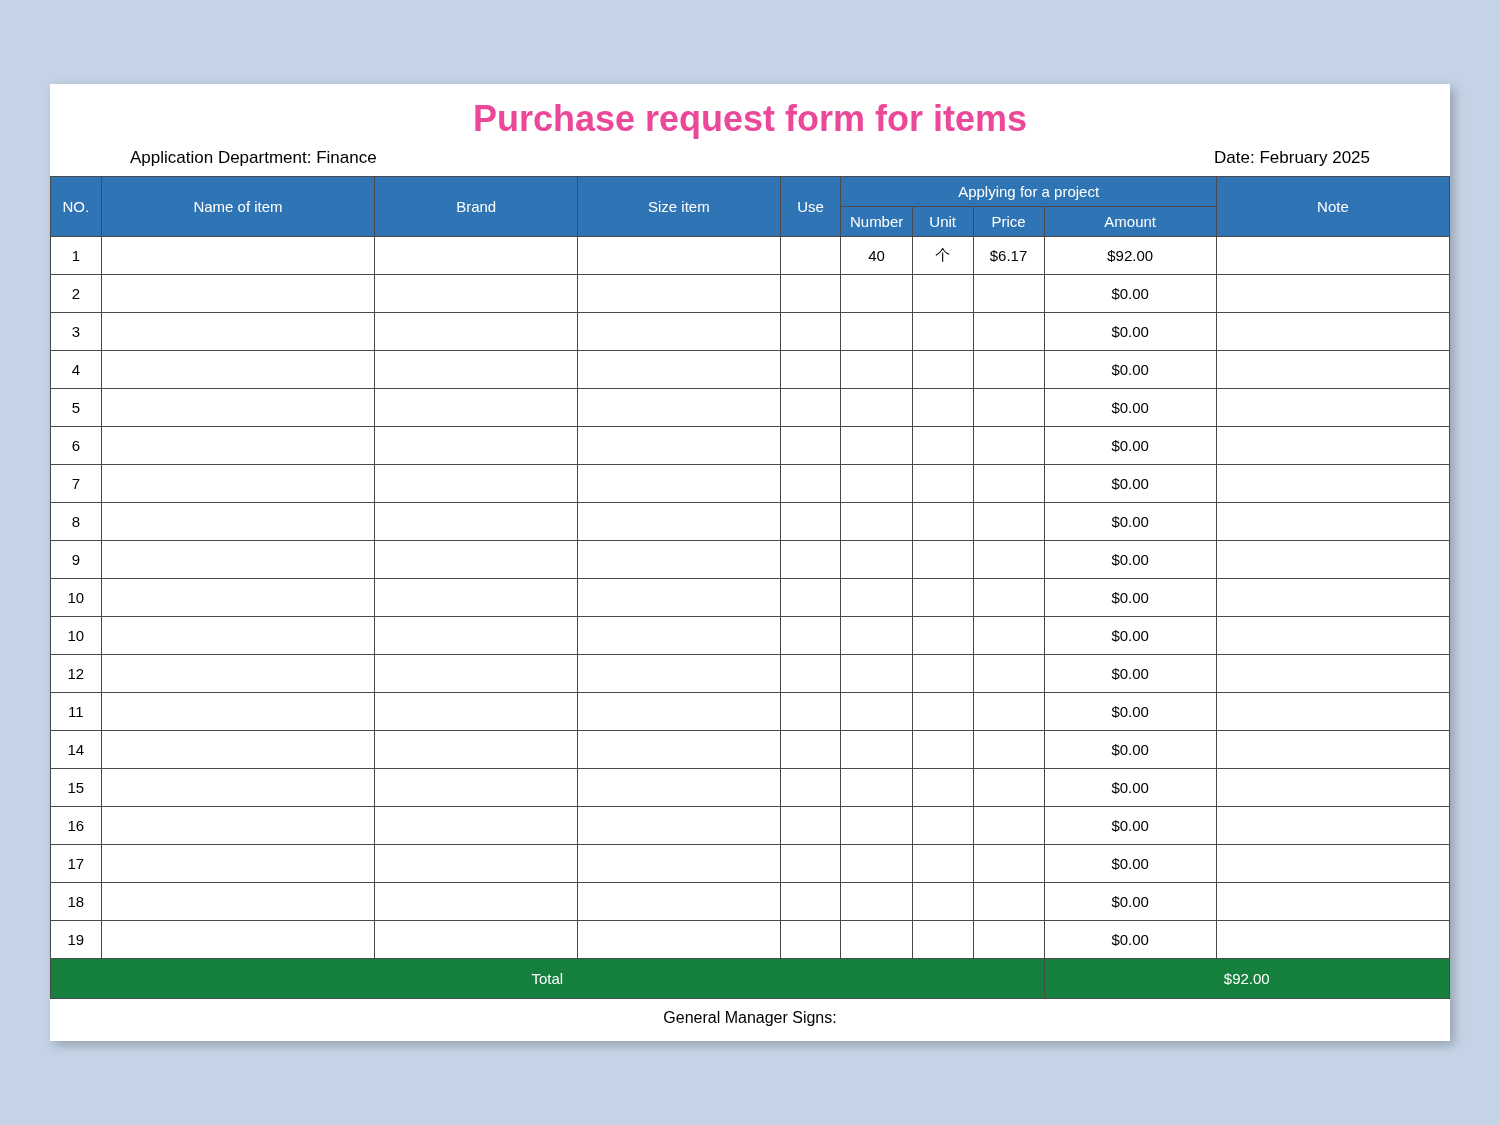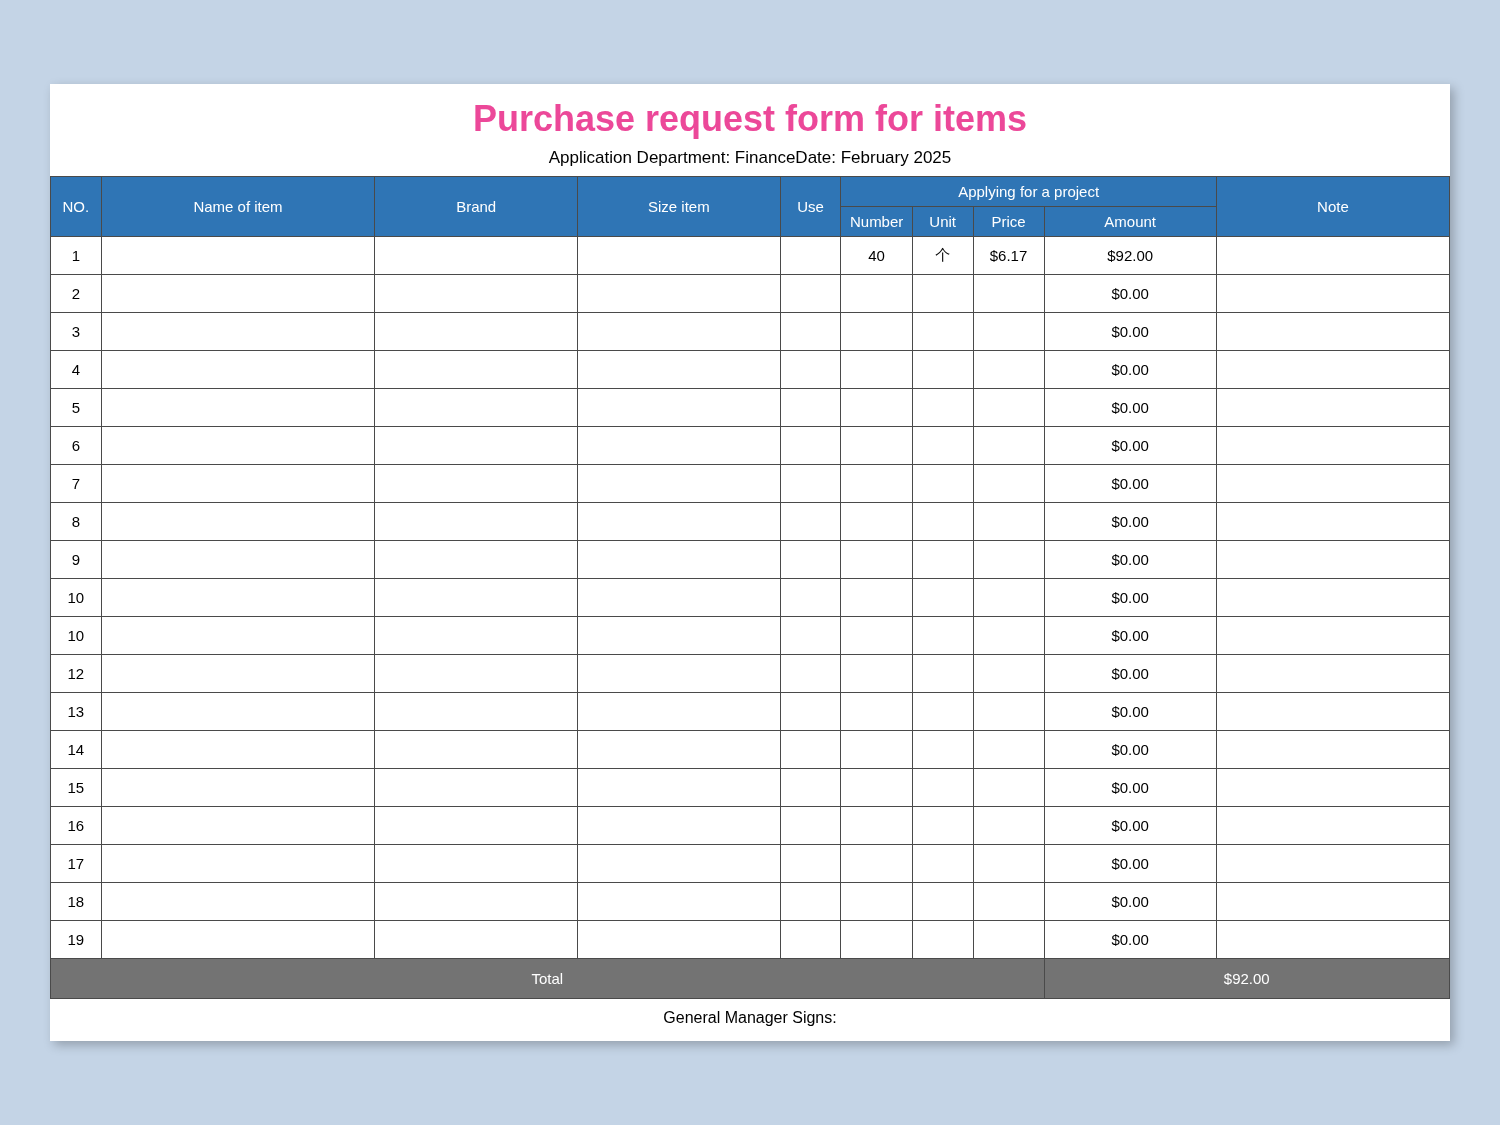--- a/index.html
+++ b/index.html
@@ -20,21 +20,21 @@
   }
   .title {
     text-align: center;
     color: #ec4899;
     font-size: 36px;
     font-weight: bold;
     padding: 14px 0 6px 0;
   }
   .meta-row {
     display: flex;
-    justify-content: center;
+    justify-content: space-between;
     font-size: 17px;
     color: #000;
     padding: 2px 80px 8px 80px;
   }
   table {
     border-collapse: collapse;
     width: 100%;
   }
   th, td {
     border: 1px solid #4a4a4a;
@@ -57,21 +57,21 @@
   .col-name   { width: 270px; }
   .col-brand  { width: 200px; }
   .col-size   { width: 200px; }
   .col-use    { width: 60px; }
   .col-number { width: 70px; }
   .col-unit   { width: 60px; }
   .col-price  { width: 70px; }
   .col-amount { width: 170px; }
   .col-note   { width: 230px; }
   tr.total-row td {
-    background: #737373;
+    background: #15803d;
     color: #fff;
     height: 40px;
     text-align: center;
   }
   .signs {
     text-align: center;
     font-size: 16px;
     color: #000;
     padding: 10px 0 0 0;
   }
@@ -257,21 +257,21 @@
           <td></td>
           <td></td>
           <td></td>
           <td></td>
           <td></td>
           <td></td>
           <td>$0.00</td>
           <td></td>
         </tr>
         <tr>
-          <td>13</td>
+          <td>11</td>
           <td></td>
           <td></td>
           <td></td>
           <td></td>
           <td></td>
           <td></td>
           <td></td>
           <td>$0.00</td>
           <td></td>
         </tr>

